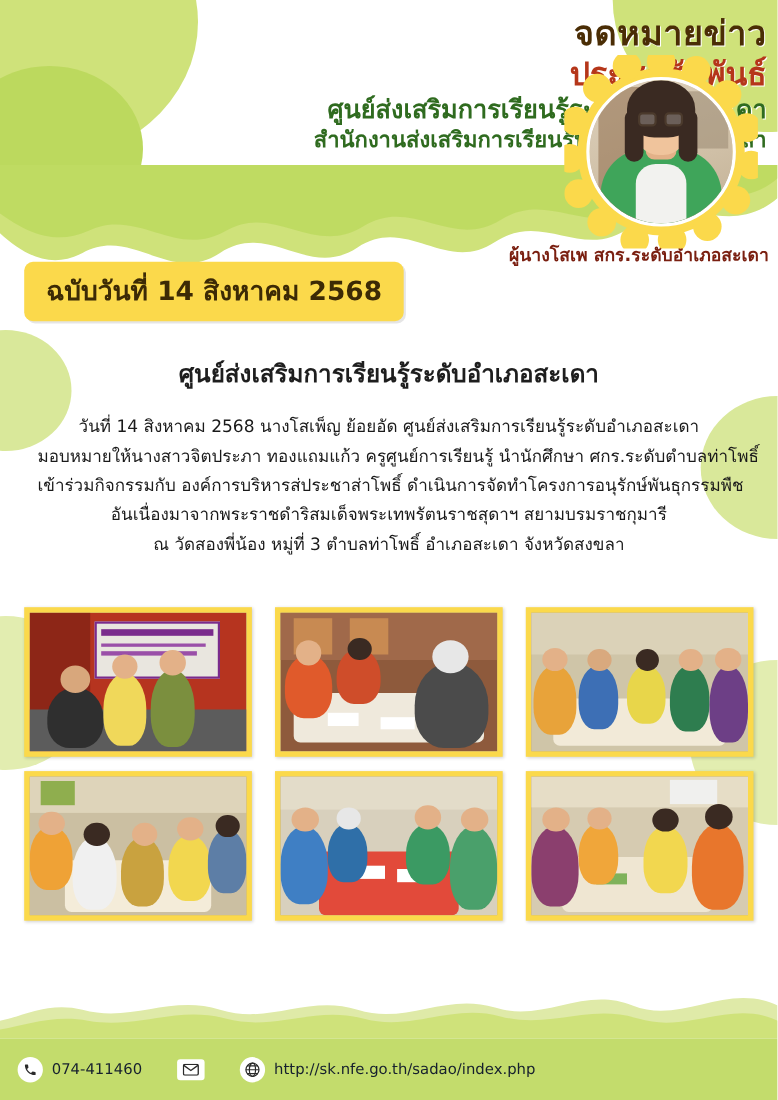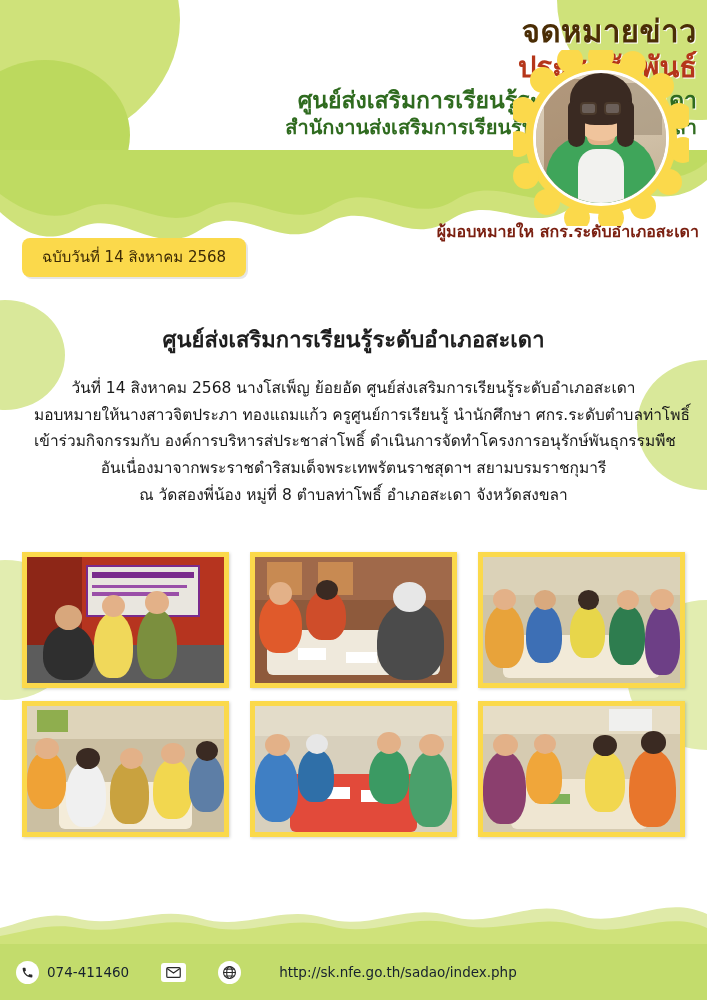--- a/index.html
+++ b/index.html
@@ -253,22 +253,22 @@
     position: absolute;
     left: 22px;
     top: 238px;
     z-index: 4;
     background: #fbd94b;
     border-radius: 8px;
     padding: 7px 20px 8px 20px;
     box-shadow: 2px 2px 0 rgba(0,0,0,0.10);
   }
   .date-badge span {
-    font-size: 15px;
-    font-weight: normal;
+    font-size: 24px;
+    font-weight: bold;
     color: #3c2a05;
   }
 
   
   .section-title {
     position: absolute;
     top: 322px;
     left: 0; right: 0;
     text-align: center;
     font-size: 22px;
@@ -361,21 +361,21 @@
     background: #ffffff;
     display: flex;
     align-items: center;
     justify-content: center;
     flex: none;
   }
   .ftext {
     font-size: 13.5px;
     color: #16202e;
   }
-  .ftext.link { color: #16202e; margin-left: 30px; }
+  .ftext.link { color: #16202e; }
   .fsep { width: 12px; }
 
   .footer-wave {
     position: absolute;
     left: 0; bottom: 56px;
     width: 707px;
     height: 46px;
     z-index: 5;
   }
 </style>
@@ -439,35 +439,35 @@
       <div class="ph-head"></div>
       <div class="ph-hair"></div>
       <div class="ph-hair-side-l"></div>
       <div class="ph-hair-side-r"></div>
       <div class="ph-glass-l"></div>
       <div class="ph-glass-r"></div>
     </div>
   </div>
 
   <div class="director-name">
-    <div class="dn-line2">ผู้มอบหมายให สกร.ระดับอำเภอสะเดา</div>
+    <div class="dn-line2">ผู้นางโสเพ สกร.ระดับอำเภอสะเดา</div>
   </div>
 
   <div class="date-badge">
     <span>ฉบับวันที่ 14 สิงหาคม 2568</span>
   </div>
 
   <div class="section-title">ศูนย์ส่งเสริมการเรียนรู้ระดับอำเภอสะเดา</div>
 
   <div class="body-text">
     <p>วันที่ 14 สิงหาคม 2568 นางโสเพ็ญ ย้อยอัด ศูนย์ส่งเสริมการเรียนรู้ระดับอำเภอสะเดา</p>
     <p>มอบหมายให้นางสาวจิตประภา ทองแถมแก้ว ครูศูนย์การเรียนรู้ นำนักศึกษา ศกร.ระดับตำบลท่าโพธิ์</p>
     <p>เข้าร่วมกิจกรรมกับ องค์การบริหารส่ประชาส่าโพธิ์ ดำเนินการจัดทำโครงการอนุรักษ์พันธุกรรมพืช</p>
     <p>อันเนื่องมาจากพระราชดำริสมเด็จพระเทพรัตนราชสุดาฯ สยามบรมราชกุมารี</p>
-    <p>ณ วัดสองพี่น้อง หมู่ที่ 8 ตำบลท่าโพธิ์ อำเภอสะเดา จังหวัดสงขลา</p>
+    <p>ณ วัดสองพี่น้อง หมู่ที่ 3 ตำบลท่าโพธิ์ อำเภอสะเดา จังหวัดสงขลา</p>
   </div>
 
   <div class="grid">
 
     <div class="cell">
       <div class="shot">
         <div class="wall" style="background:#b6341f"></div>
         <div style="position:absolute;left:0;top:0;width:28%;height:100%;background:#8d2617"></div>
         <div style="position:absolute;left:30%;top:6%;width:58%;height:42%;background:#e9e6df;border:2px solid #7a2b8c"></div>
         <div style="position:absolute;left:33%;top:12%;width:52%;height:5%;background:#7a2b8c"></div>

